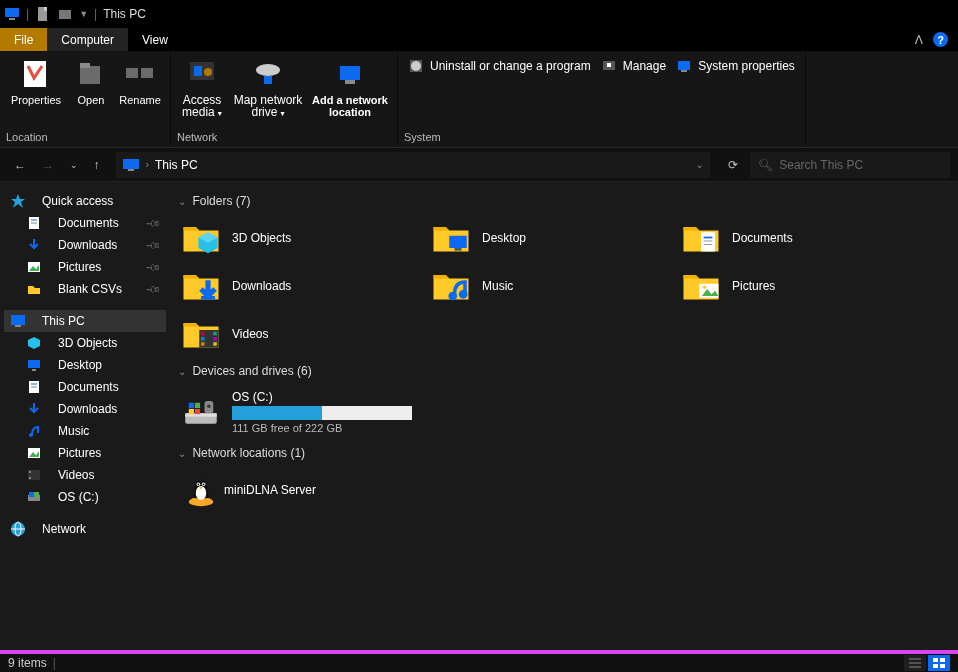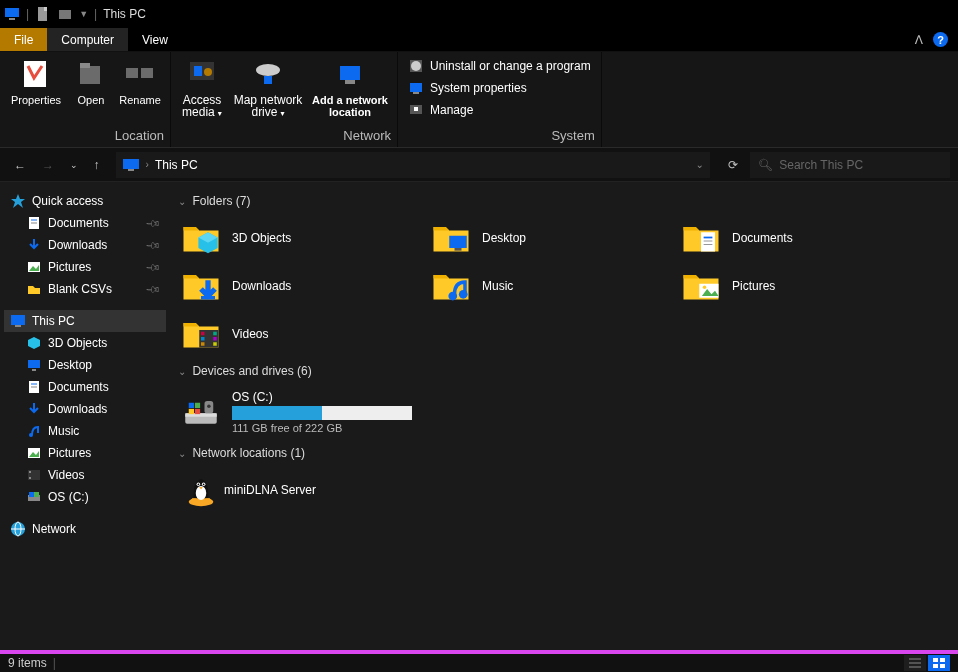--- a/index.html
+++ b/index.html
@@ -14,40 +14,40 @@
   .tab { padding:4px 14px; color:#fff; cursor:pointer; display:flex; align-items:center; }
   .tab.file { background:#b47a00; }
   .tab.active { background:#232323; }
   .tab-tools { margin-left:auto; display:flex; align-items:center; gap:10px; padding:0 10px; }
   .help { width:15px; height:15px; border-radius:50%; background:#0c6af0; color:#fff; display:flex; align-items:center; justify-content:center; font-size:11px; font-weight:bold;}
   .chev-tool { color:#bbb; }
   
   .ribbon { height:96px; background:#161616; display:flex; border-bottom:1px solid #2a2a2a; }
   .group { display:flex; flex-direction:column; padding:2px 6px 2px 6px; border-right:1px solid #0a0a0a; }
   .group-body { flex:1; display:flex; align-items:flex-start; gap:4px; }
-  .group-label { text-align:right; color:#bbb; padding:2px 0 2px; font-size:13px; }
+  .group-label { text-align:left; color:#bbb; padding:2px 0 2px; font-size:11px; }
   .big-btn { width:60px; display:flex; flex-direction:column; align-items:center; padding-top:4px; gap:4px; }
   .big-btn .bicon { width:32px; height:32px; }
   .big-btn .blabel { color:#fff; text-align:center; font-size:11px; line-height:12px;}
   .mini-row { display:flex; align-items:center; gap:6px; padding:2px 4px; }
   .mini-row .blabel { color:#fff; font-size:12px; }
   .mini-row .mi-icon { width:16px; height:16px; }
   
   .navrow { height:34px; background:#111; display:flex; align-items:center; gap:4px; padding:0 8px; border-bottom:1px solid #222;}
   .nav-btn { color:#ccc; padding:4px 6px; }
   .nav-btn.disabled { color:#555; }
   .addr { flex:1; background:#191919; height:26px; margin:0 6px; display:flex; align-items:center; gap:6px; padding:0 6px; position:relative;}
   .addr .pc-icon { width:18px; height:14px; }
   .addr .chev { color:#888; font-size:10px;}
   .refresh { color:#bbb; padding:0 8px;}
   .search { width:200px; height:26px; background:#191919; display:flex; align-items:center; gap:6px; padding:0 8px; color:#666;}
   
   .main { flex:1; display:flex; background:#1a1a1a; overflow:hidden;}
   .sidebar { width:170px; background:#1a1a1a; padding:8px 4px; overflow:auto;}
-  .side-item { display:flex; align-items:center; gap:6px; padding:3px 6px; color:#fff; position:relative;}
+  .side-item { display:flex; align-items:center; gap:16px; padding:3px 6px; color:#fff; position:relative;}
   .side-item.indent { padding-left:22px;}
   .side-item.selected { background:#333; }
   .side-item .pin { position:absolute; right:6px; color:#888; transform:rotate(45deg); font-size:10px;}
   .side-icon { width:16px; height:16px; flex-shrink:0;}
   .side-spacer { height:10px;}
   
   .content { flex:1; overflow:auto; padding:6px 0 6px 4px;}
   .section-header { display:flex; align-items:center; gap:6px; color:#ddd; padding:6px 4px;}
   .section-header .chev { color:#888; font-size:10px;}
   .grid { display:flex; flex-wrap:wrap; }
@@ -168,41 +168,41 @@
             </svg>
         </span>
         <span class="blabel">Add a network location</span>
       </div>
     </div>
     <div class="group-label">Network</div>
   </div>
 
   <div class="group">
     <div class="group-body" style="align-items:flex-start;">
-      <div style="display:flex;flex-direction:column;gap:2px;padding-top:2px;">
+      <div style="display:flex;flex-direction:row;gap:2px;padding-top:2px;">
         <div class="mini-row">
           <span class="mi-icon"><svg viewBox="0 0 16 16">
                 <rect x="2" y="2" width="12" height="12" fill="#555"></rect>
                 <ellipse cx="8" cy="8" rx="5" ry="5" fill="#ccc"></ellipse>
               </svg></span>
           <span class="blabel">Uninstall or change a program</span>
         </div>
         <div class="mini-row">
           <span class="mi-icon"><svg viewBox="0 0 16 16">
+                <rect x="2" y="3" width="12" height="9" fill="#555"></rect>
+                <rect x="6" y="5" width="4" height="4" fill="#fff"></rect>
+              </svg></span>
+          <span class="blabel">Manage</span>
+        </div>
+        <div class="mini-row">
+          <span class="mi-icon"><svg viewBox="0 0 16 16">
                 <rect x="2" y="3" width="12" height="9" fill="#0c6af0"></rect>
                 <rect x="5" y="12" width="6" height="2" fill="#888"></rect>
               </svg></span>
           <span class="blabel">System properties</span>
-        </div>
-        <div class="mini-row">
-          <span class="mi-icon"><svg viewBox="0 0 16 16">
-                <rect x="2" y="3" width="12" height="9" fill="#555"></rect>
-                <rect x="6" y="5" width="4" height="4" fill="#fff"></rect>
-              </svg></span>
-          <span class="blabel">Manage</span>
         </div>
       </div>
     </div>
     <div class="group-label">System</div>
   </div>
 </div>
 
 <div class="navrow">
   <span class="nav-btn">←</span>
   <span class="nav-btn disabled">→</span>

